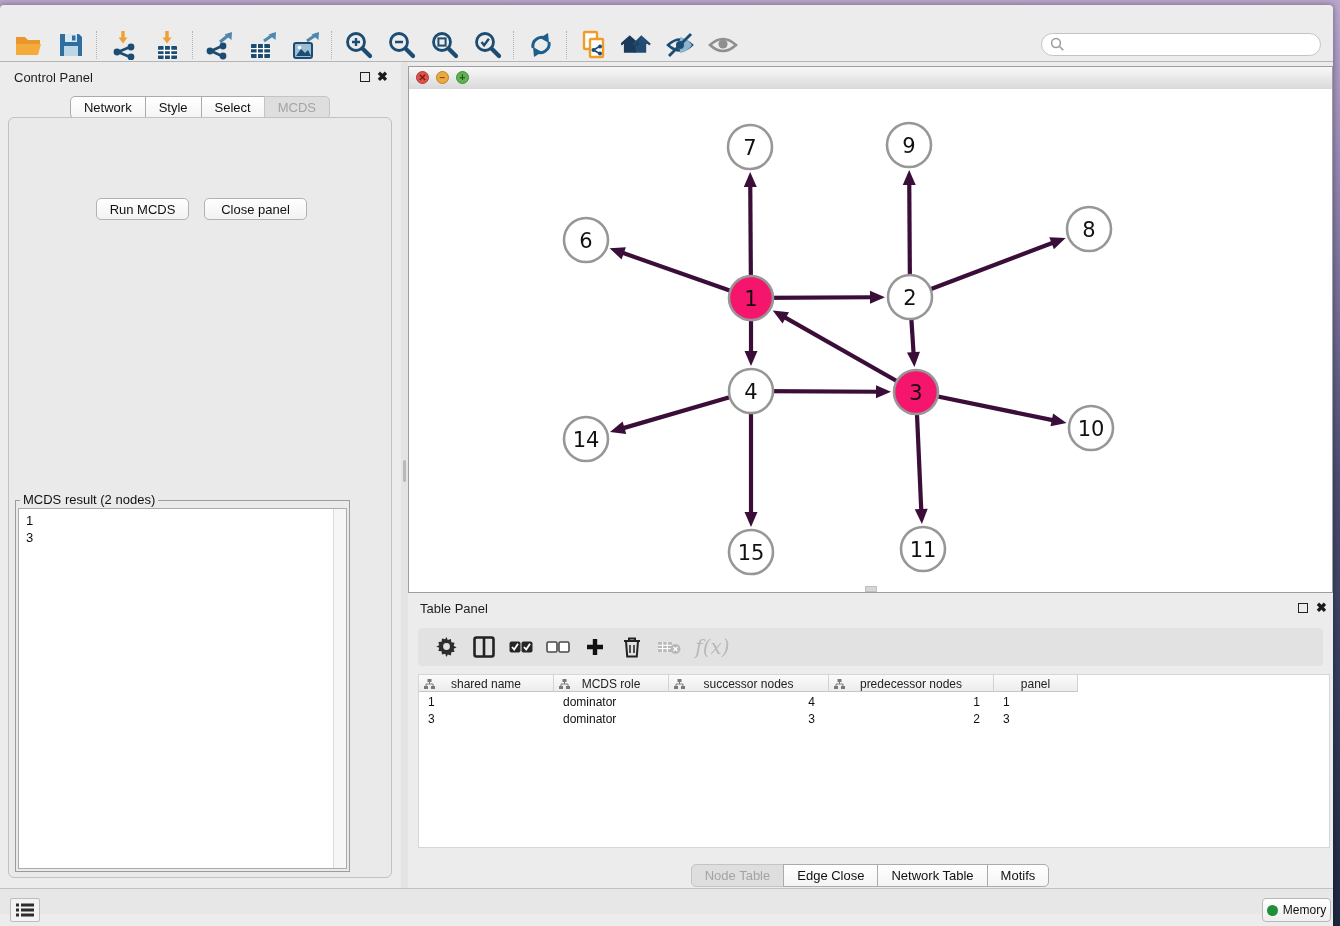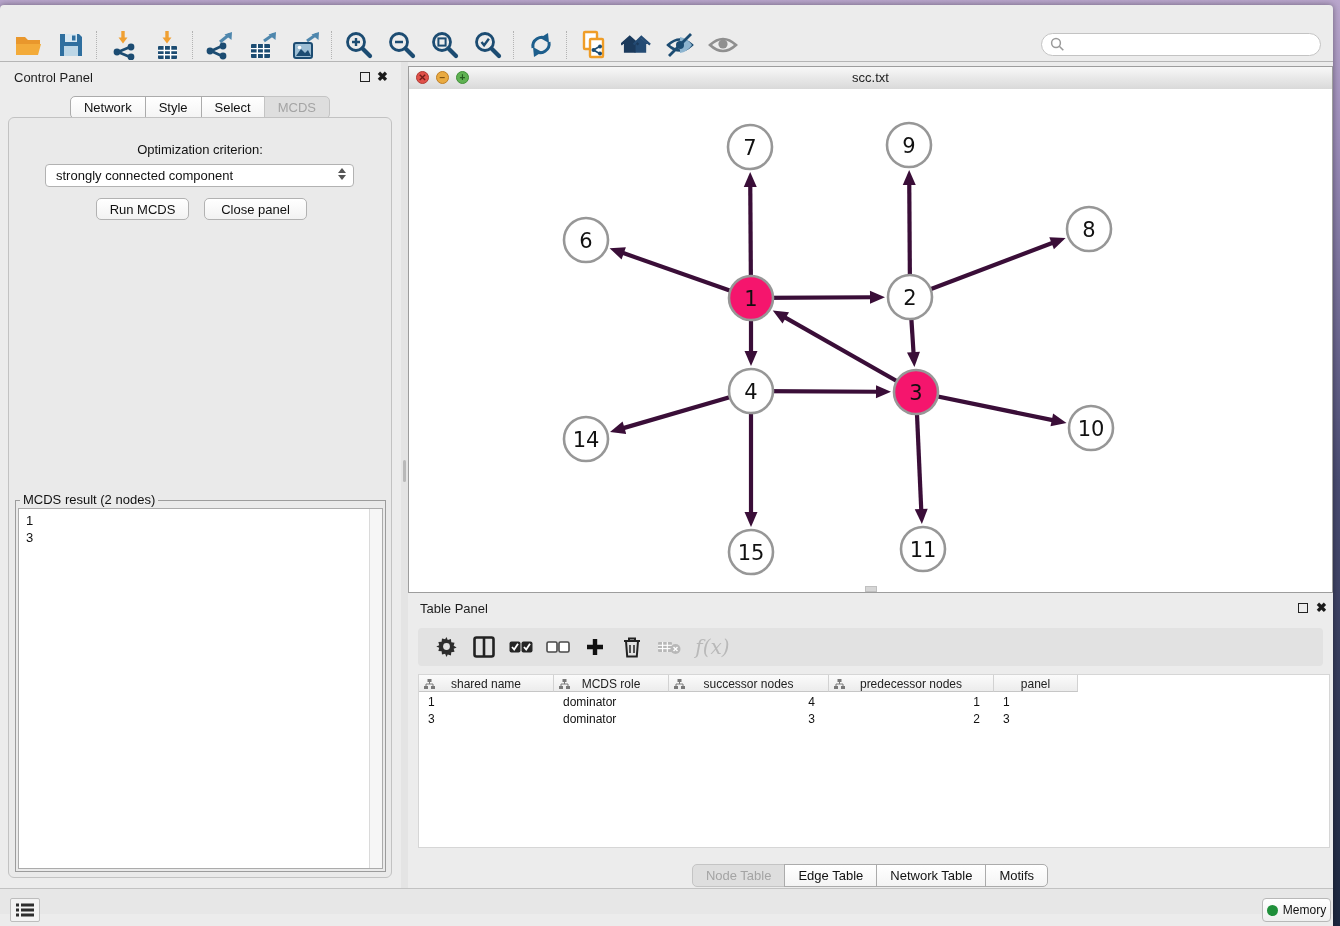--- a/index.html
+++ b/index.html
@@ -33,21 +33,21 @@
   .tab:last-child{border-radius:0 5px 5px 0;}
   .tab.selected{background:#dedede;color:#a4a4a4;border-color:#c4c4c4;z-index:0;}
   .cp-box{position:absolute;left:8px;top:112px;width:384px;height:761px;border:1px solid #c2c2c2;border-radius:6px;background:#eaeaea;box-sizing:border-box;}
   .opt-label{position:absolute;left:0;right:0;top:24px;text-align:center;font-size:13px;color:#111;}
   .dropdown{position:absolute;left:36px;top:46px;width:309px;height:23px;background:#fff;border:1px solid #b2b2b2;border-radius:4px;box-sizing:border-box;display:flex;align-items:center;font-size:13px;color:#111;padding-left:10px;}
   .dd-stepper{position:absolute;right:7px;top:3px;display:flex;flex-direction:column;gap:2px;}
   .dd-stepper i{display:block;width:0;height:0;border-left:4px solid transparent;border-right:4px solid transparent;}
   .dd-up{border-bottom:5px solid #555;}
   .dd-down{border-top:5px solid #555;}
   .btn{position:absolute;height:22px;border:1px solid #b2b2b2;border-radius:5px;background:linear-gradient(#ffffff,#f2f2f2);font-size:13px;color:#111;display:flex;align-items:center;justify-content:center;box-sizing:border-box;}
-  .fieldset{position:absolute;left:6px;top:382px;width:371px;height:372px;border:1px solid #9c9c9c;box-sizing:border-box;}
+  .fieldset{position:absolute;left:6px;top:382px;width:335px;height:372px;border:1px solid #9c9c9c;box-sizing:border-box;}
   .legend{position:absolute;left:4px;top:-9px;background:#eaeaea;padding:0 3px;font-size:13px;color:#111;}
   .result-area{position:absolute;left:2px;top:7px;right:2px;bottom:2px;background:#fff;border:1px solid #ababab;}
   .result-lines{position:absolute;left:0;top:0;right:13px;bottom:0;font-size:13px;color:#111;padding:3px 7px;line-height:17px;}
   .result-scrollbar{position:absolute;right:0;top:0;width:12px;bottom:0;background:#f6f6f6;border-left:1px solid #dadada;}
 
   
   .v-divider{position:absolute;left:401px;top:57px;width:7px;height:826px;background:#e4e4e4;}
   .v-divider .grip{position:absolute;left:2px;top:398px;width:3px;height:22px;background:#b9b9b9;border-radius:2px;}
 
   
@@ -255,28 +255,20 @@
   </div>
 
   <div class="cp-tabs">
     <span class="tab">Network</span>
     <span class="tab">Style</span>
     <span class="tab">Select</span>
     <span class="tab selected">MCDS</span>
   </div>
 
   <div class="cp-box">
-    <div class="opt-label">Optimization criterion:</div>
-    <div class="dropdown">
-      <span>strongly connected component</span>
-      <span class="dd-stepper">
-          <i class="dd-up"></i>
-          <i class="dd-down"></i>
-        </span>
-    </div>
     <div class="btn" style="left:87px;top:80px;width:93px">Run MCDS</div>
     <div class="btn" style="left:195px;top:80px;width:103px">Close panel</div>
 
     <div class="fieldset">
       <span class="legend">MCDS result (2 nodes)</span>
       <div class="result-area">
         <div class="result-lines">
             <div>1</div>
             <div>3</div>
           </div>
@@ -287,21 +279,20 @@
 
   <div class="v-divider">
       <span class="grip"></span>
     </div>
 
   <div class="net-window">
     <div class="nw-titlebar">
       <span class="mac-dot mac-red" style="left:7px">✕</span>
       <span class="mac-dot mac-yellow" style="left:27px">−</span>
       <span class="mac-dot mac-green" style="left:47px">+</span>
-      <span class="nw-title">scc.txt</span>
     </div>
     <div class="net-canvas">
       <svg width="923" height="503" viewBox="0 0 923 503">
           <line x1="342" y1="209" x2="341.25165011079883" y2="95.99916673062364" stroke="#3a0e38" stroke-width="4.2"></line>
           <polygon points="341.1655592834203,82.99945179646292 347.7647523205528,97.9560774606514 334.7650373863921,98.04216828802994" fill="#3a0e38"></polygon>
           <line x1="342" y1="209" x2="212.84964843822868" y2="163.60169460252888" stroke="#3a0e38" stroke-width="4.2"></line>
           <polygon points="200.58529502515046,159.2905885542953 216.8920250643575,158.13276498033338 212.58091901612394,170.39711839341163" fill="#3a0e38"></polygon>
           <line x1="342" y1="209" x2="463.0007515302541" y2="208.23898898408643" stroke="#3a0e38" stroke-width="4.2"></line>
           <polygon points="476.00049442779874,208.1572295947937 461.0416707791244,214.75143880044226 460.95991138983163,201.7516959028976" fill="#3a0e38"></polygon>
           <line x1="342" y1="209" x2="342" y2="264" stroke="#3a0e38" stroke-width="4.2"></line>
@@ -458,21 +449,21 @@
           <div class="td" style="width: 115px; text-align: left; padding: 0px 0px 0px 9px;">dominator</div>
           <div class="td" style="width: 160px; text-align: right; padding: 0px 14px 0px 0px;">3</div>
           <div class="td" style="width: 165px; text-align: right; padding: 0px 14px 0px 0px;">2</div>
           <div class="td" style="width: 84px; text-align: left; padding: 0px 0px 0px 9px;">3</div>
         </div>
       </div>
   </div>
 
   <div class="tp-tabs">
     <span class="tab selected">Node Table</span>
-    <span class="tab">Edge Table</span>
+    <span class="tab">Edge Close</span>
     <span class="tab">Network Table</span>
     <span class="tab">Motifs</span>
   </div>
 
   <div class="statusbar">
     <span class="list-btn">
       <svg width="18" height="14" viewBox="0 0 18 14">
           <g fill="#2d2d2d">
             <rect x="0" y="0.5" width="3" height="3"></rect>
             <rect x="5" y="0.5" width="13" height="3"></rect>

